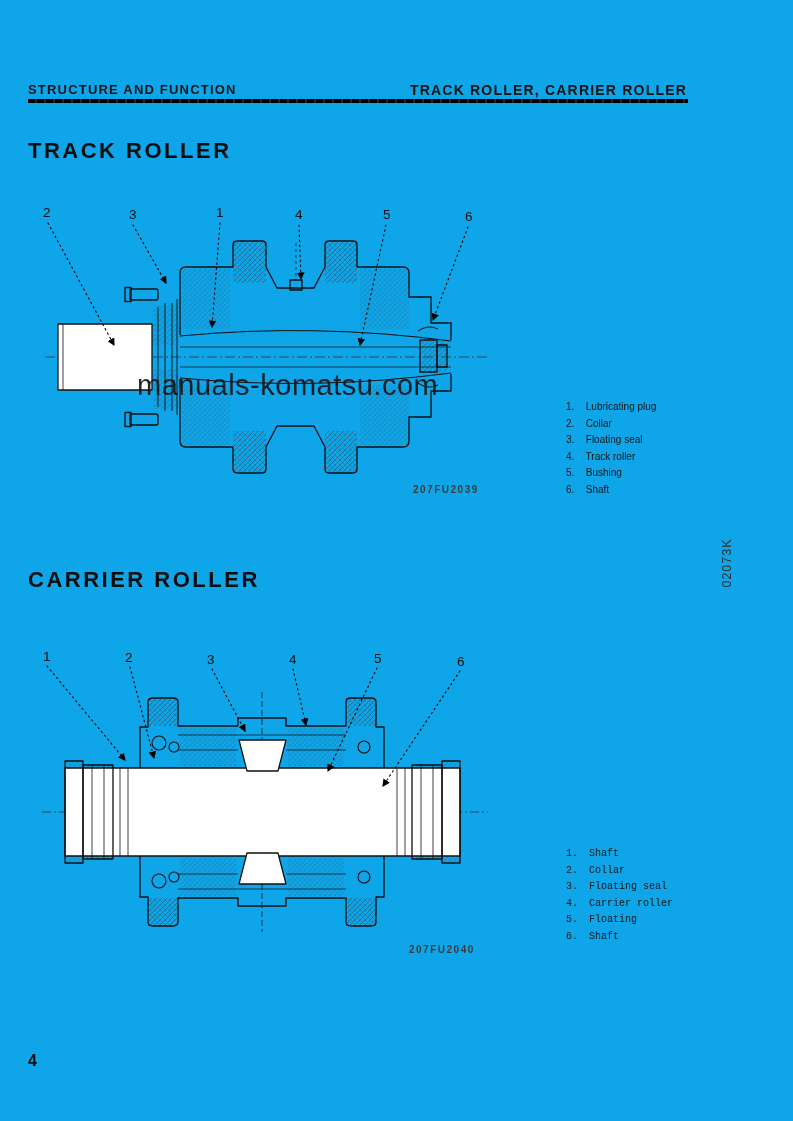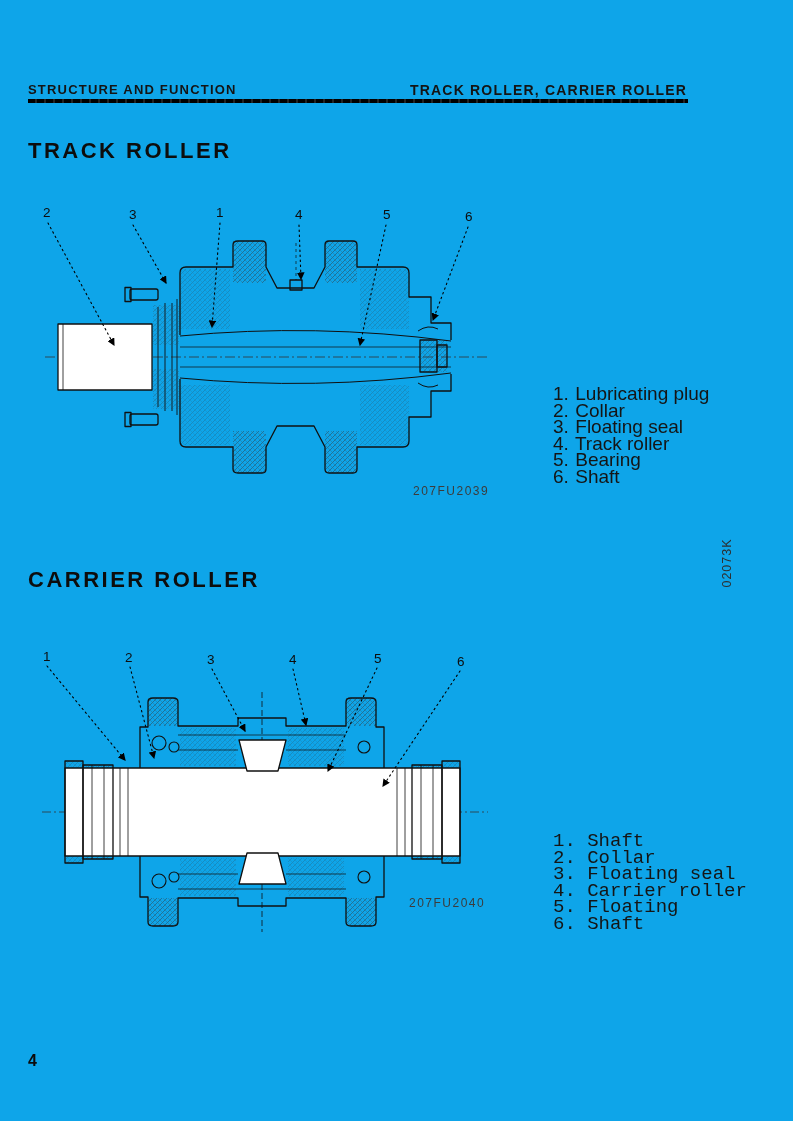--- a/index.html
+++ b/index.html
@@ -36,33 +36,33 @@
   #fig1{top:195px;}
   #fig2{top:640px;}
   
   .watermark{
     position:absolute;left:137px;top:369px;
     font-size:29px;font-weight:400;letter-spacing:0.5px;
     color:#161616;opacity:.92;white-space:nowrap;
   }
   
   .parts{
-    position:absolute;left:553px;margin:0;padding:0;list-style:none;
-    font-size:19px;line-height:16.6px;color:#151515;
+    position:absolute;left:553px;margin:13px;padding:0;list-style:none;
+    font-size:10px;line-height:16.6px;color:#151515;
   }
   #parts1{top:386px;}
   #parts2{top:833px;font-family:Liberation Mono, monospace;}
   .parts li{white-space:nowrap;}
   .parts .pn{display:inline-block;min-width:17px;}
   
   .figcode{
-    position:absolute;font-size:12px;letter-spacing:1.5px;color:#3c3c3c;
+    position:absolute;font-size:10px;letter-spacing:1.5px;color:#3c3c3c;font-weight:bold;
   }
   #figcode1{left:413px;top:484px;}
-  #figcode2{left:409px;top:896px;}
+  #figcode2{left:409px;top:944px;}
   
   .sidecode{
     position:absolute;left:697px;top:556px;width:60px;height:14px;
     transform:rotate(-90deg);
     font-size:12.5px;letter-spacing:1px;color:#2e2e2e;text-align:center;
   }
   .pageno{
     position:absolute;left:28px;top:1052px;
     font-size:16px;font-weight:bold;color:#0c0c0c;
   }
@@ -154,27 +154,28 @@
     </g>
 
     <text x="13" y="22">2</text>
     <text x="99" y="24">3</text>
     <text x="186" y="22">1</text>
     <text x="265" y="24">4</text>
     <text x="353" y="24">5</text>
     <text x="435" y="26">6</text>
   </svg>
 
+  <div class="watermark">manuals-komatsu.com</div>
 
   <ul class="parts" id="parts1">
     <li><span class="pn">1.</span> <span>Lubricating plug</span></li>
     <li><span class="pn">2.</span> <span>Collar</span></li>
     <li><span class="pn">3.</span> <span>Floating seal</span></li>
     <li><span class="pn">4.</span> <span>Track roller</span></li>
-    <li><span class="pn">5.</span> <span>Bearing</span></li>
+    <li><span class="pn">5.</span> <span>Bushing</span></li>
     <li><span class="pn">6.</span> <span>Shaft</span></li>
   </ul>
 
   <div class="figcode" id="figcode1">207FU2039</div>
 
   <div class="sidecode">02073K</div>
 
   <div class="sec-title" id="title-carrier">CARRIER ROLLER</div>
 
   <svg class="fig" id="fig2" width="470" height="325" viewBox="0 0 470 325">

